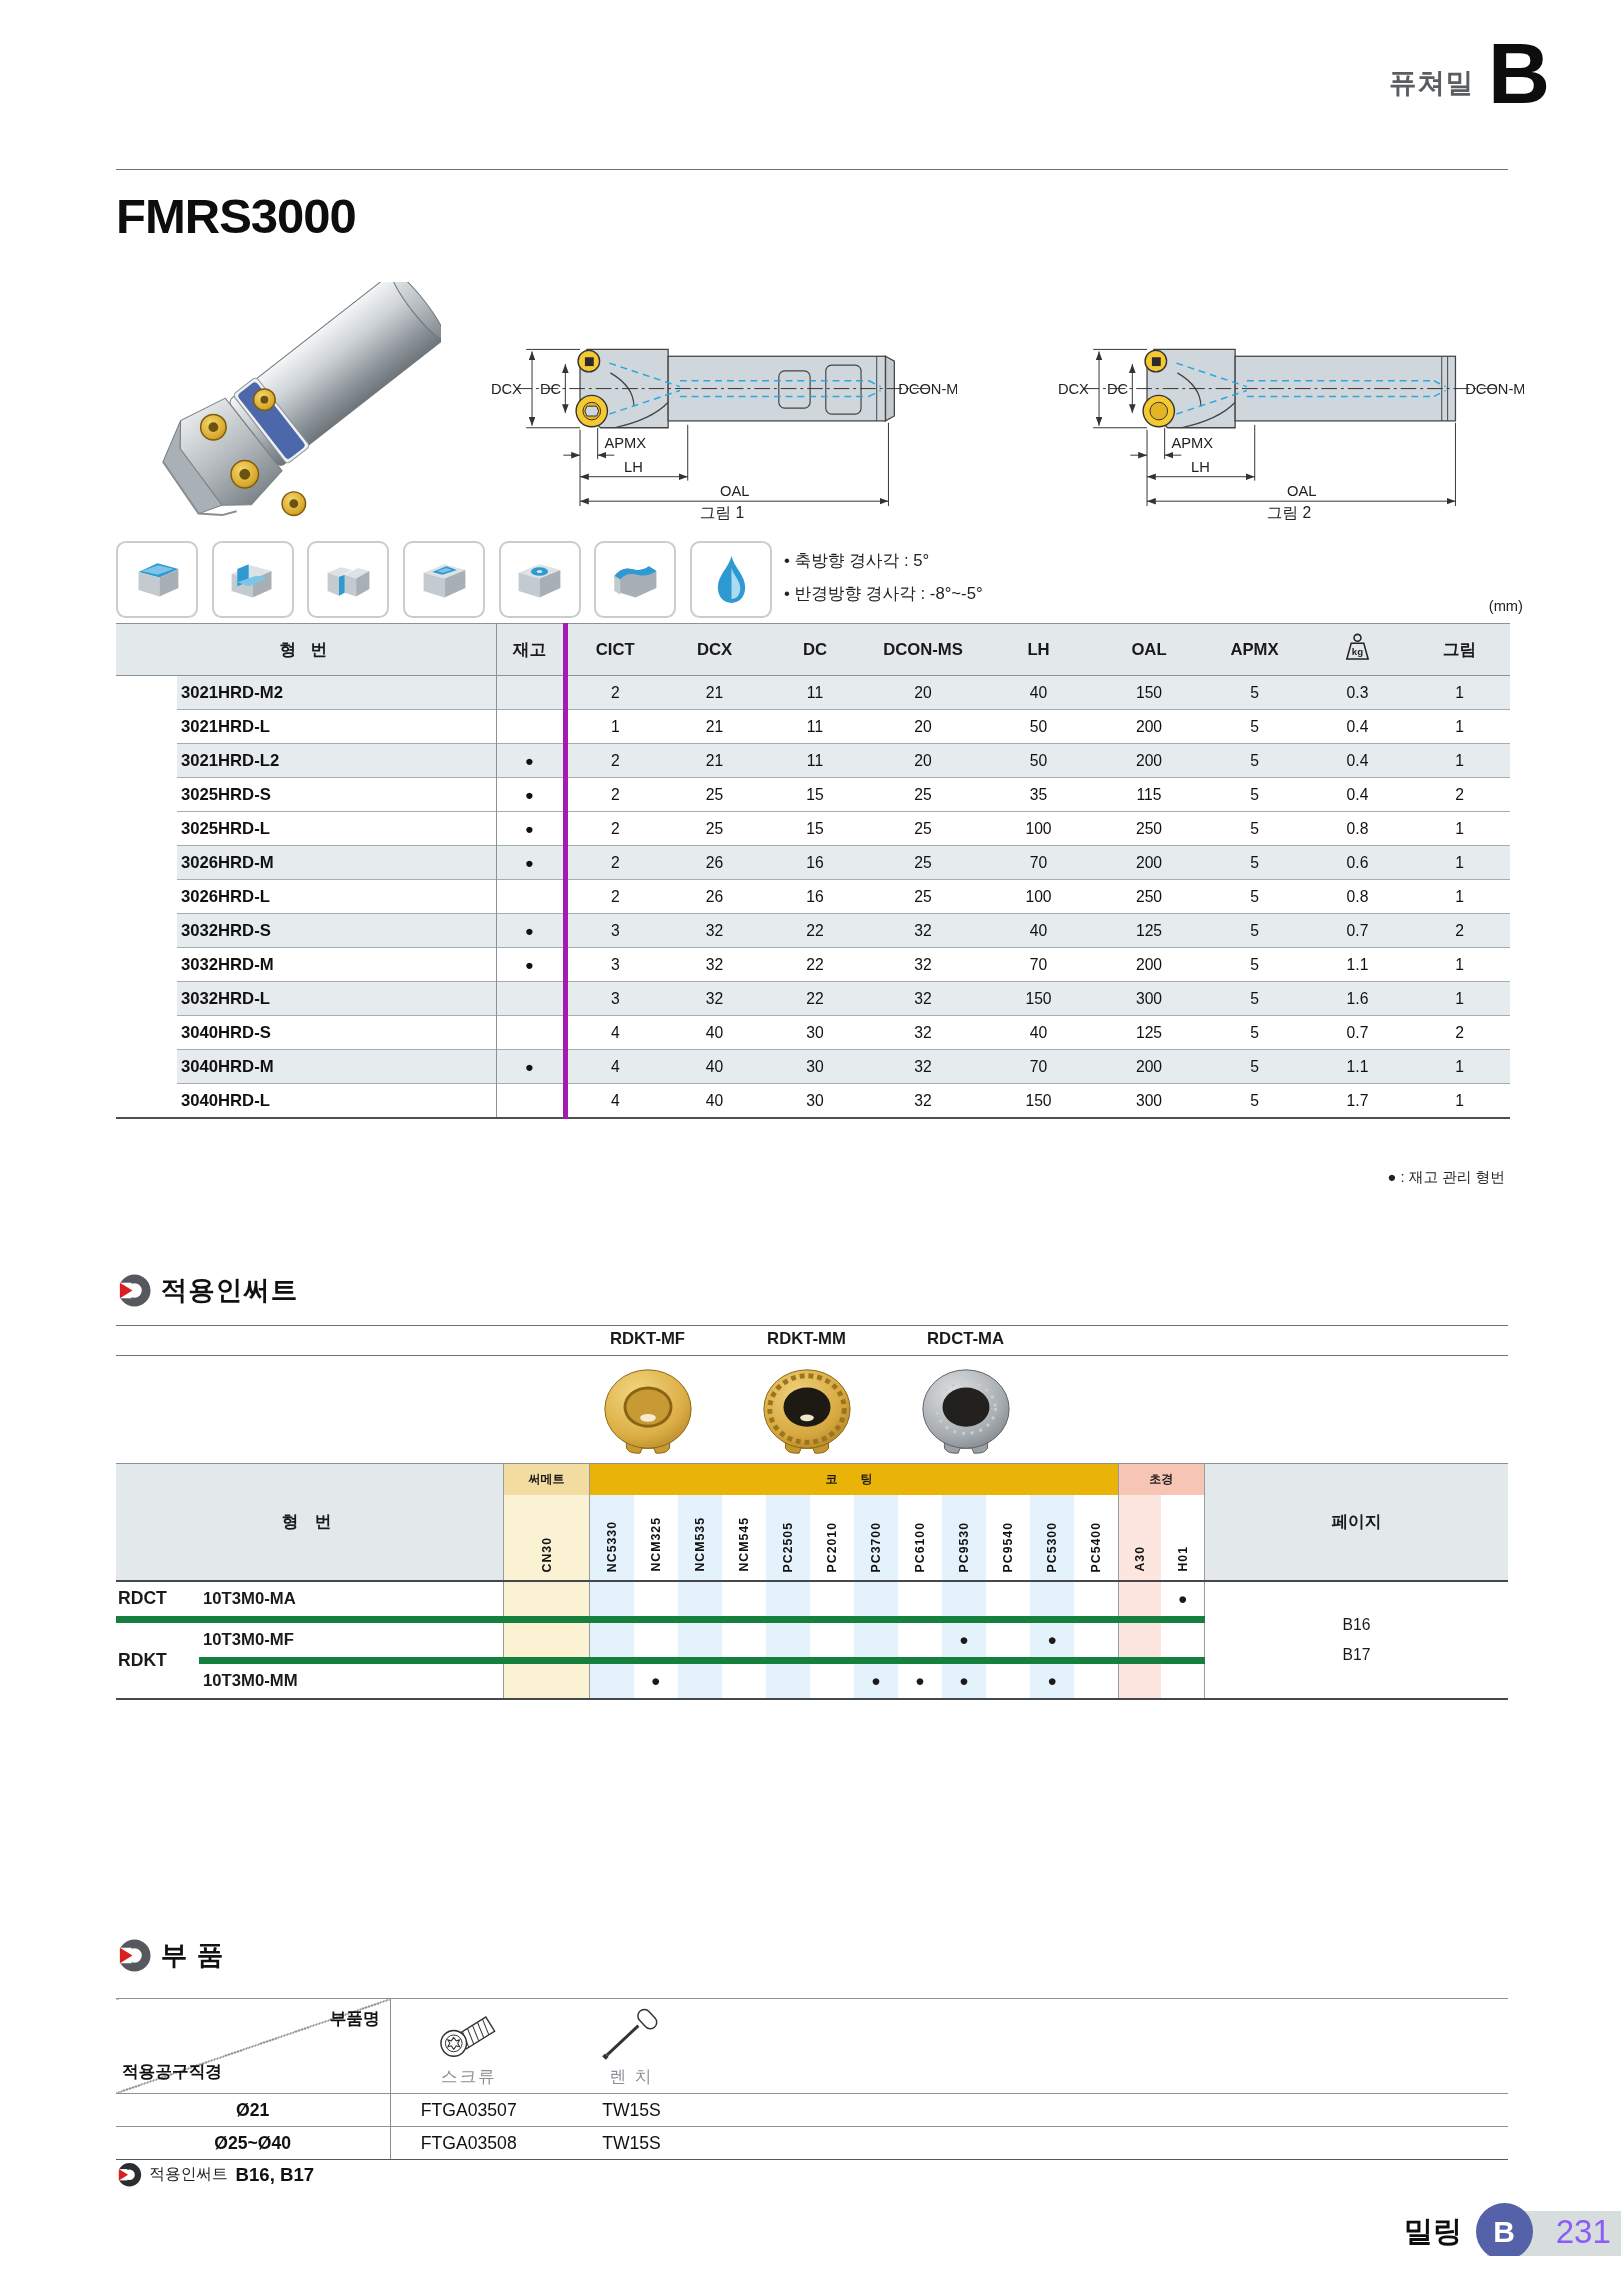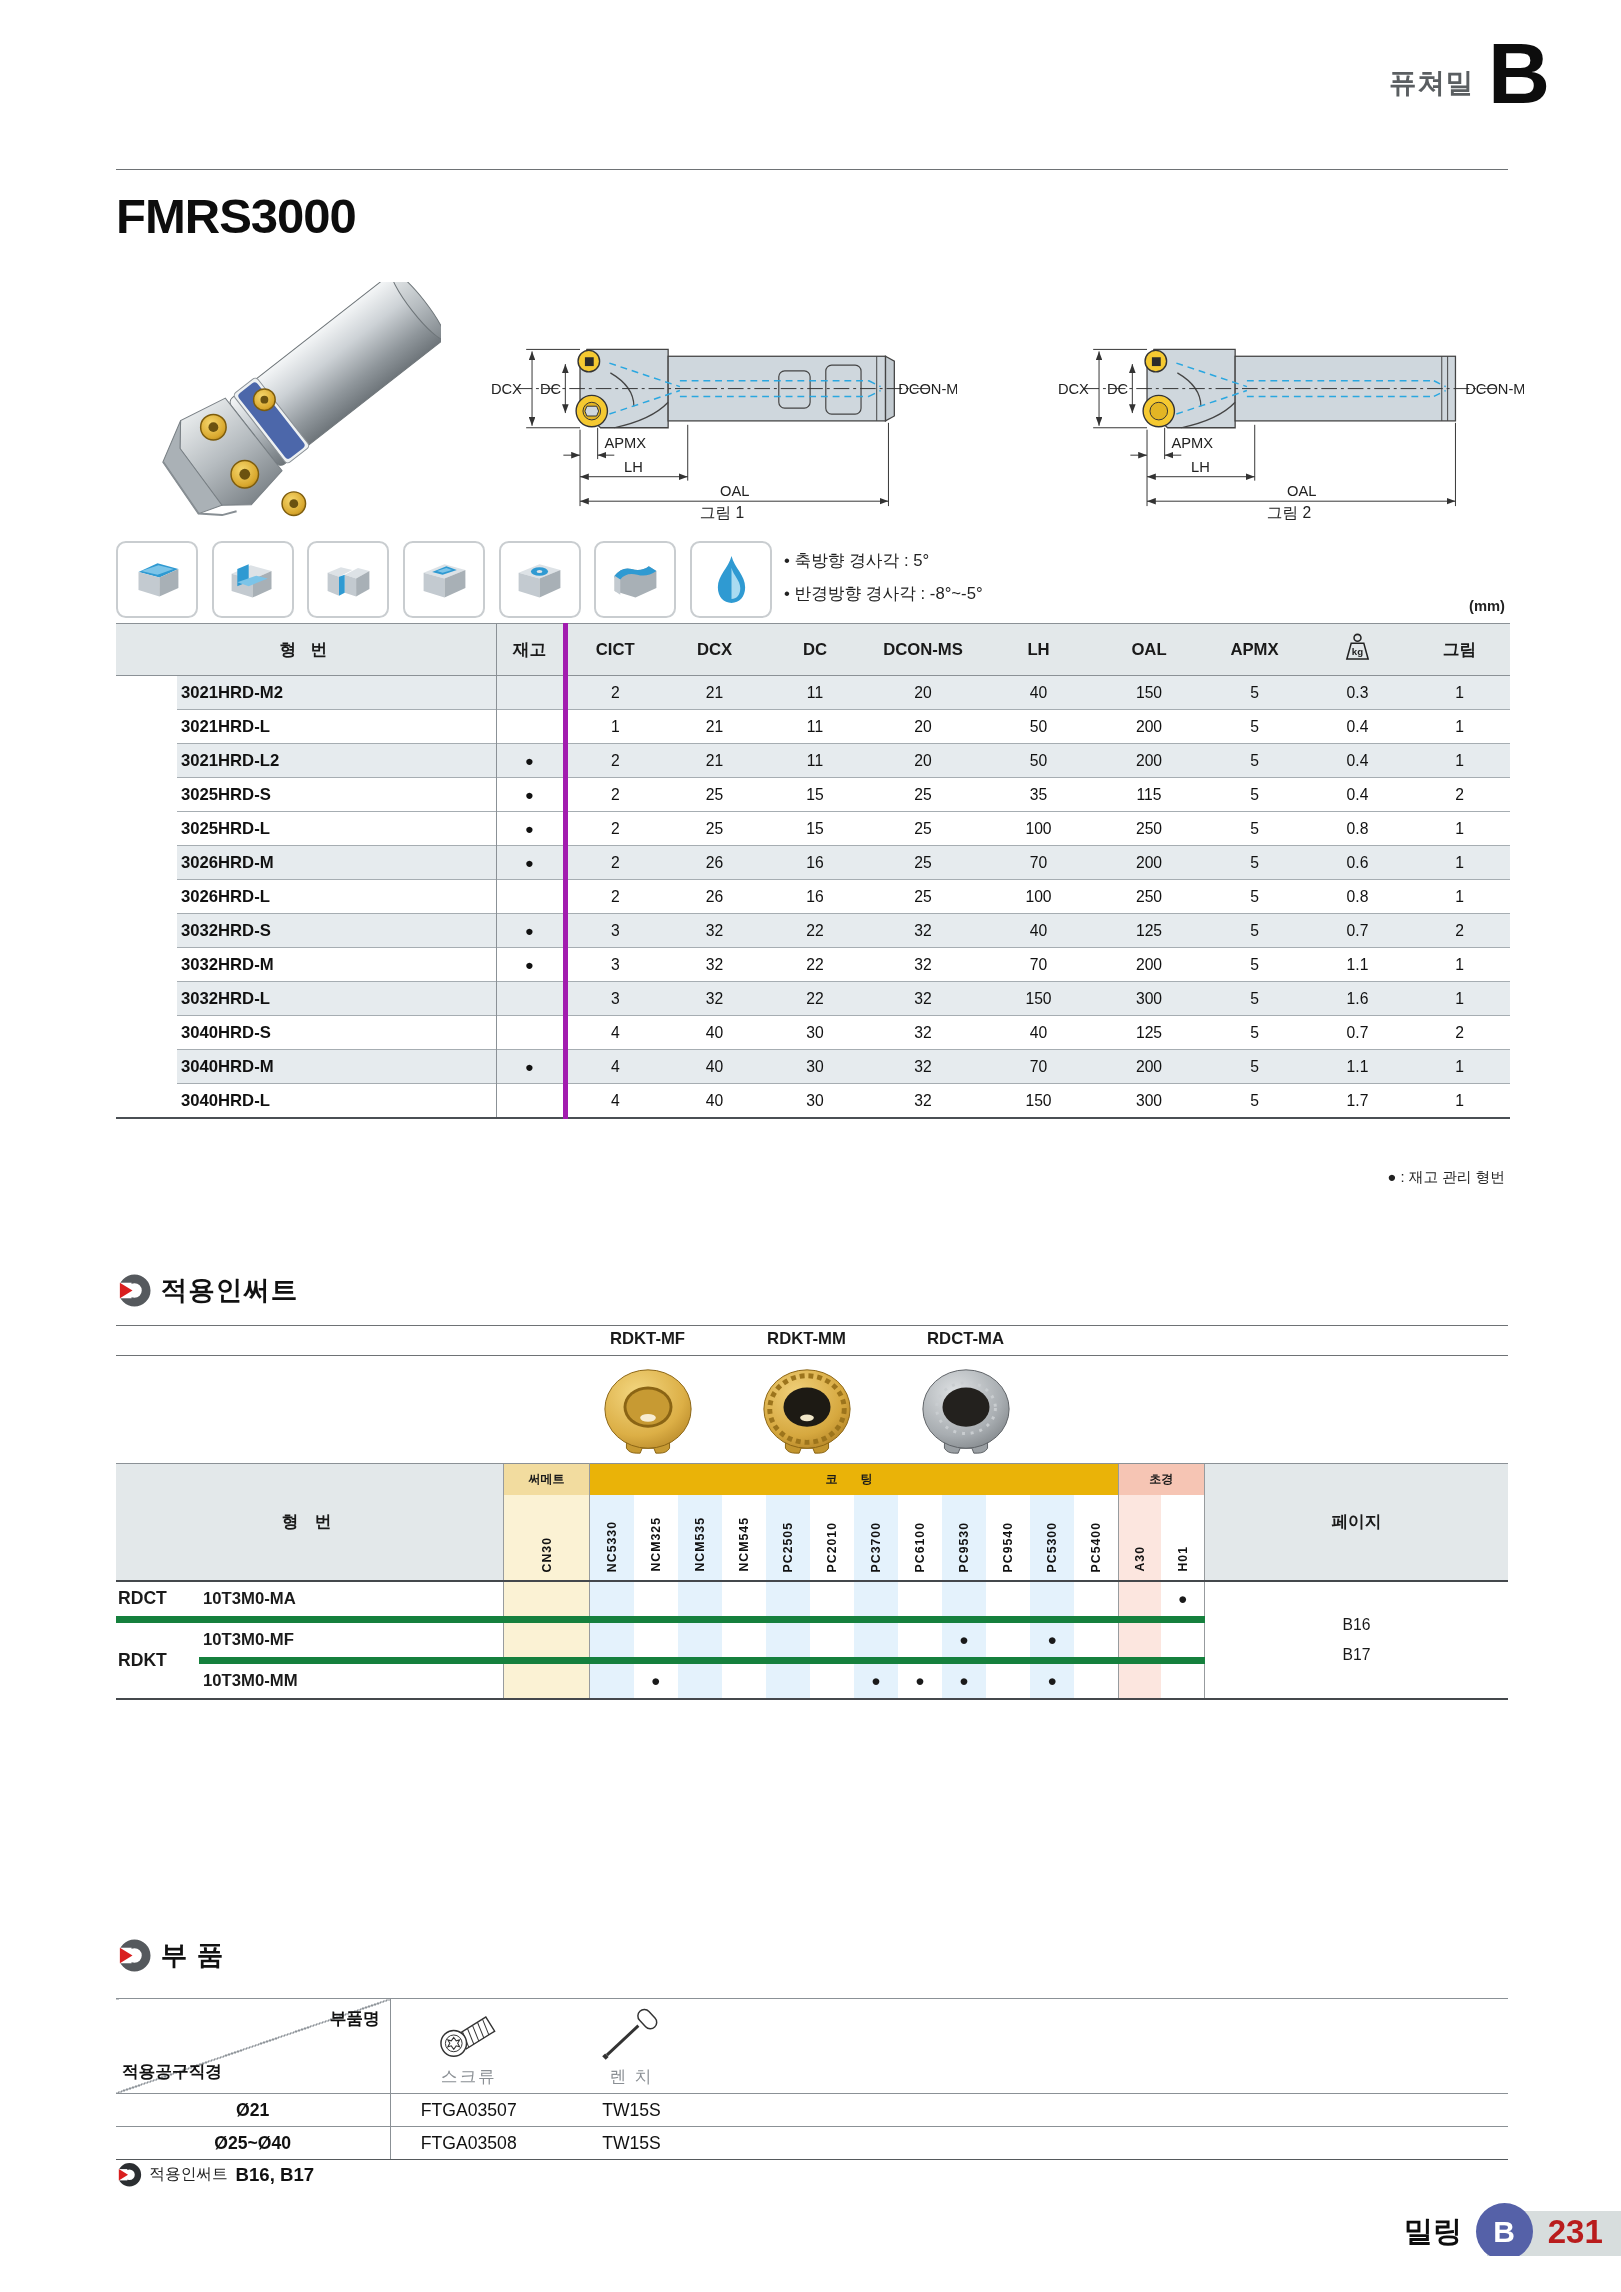--- a/index.html
+++ b/index.html
@@ -17,21 +17,21 @@
   
   .fig-caption{font-size:16px;fill:#222;}
   .dim-text{font-size:15px;fill:#222;}
   svg text{font-family:"Liberation Sans","DejaVu Sans",sans-serif;}
 
   
   .tile-row{position:absolute;left:116px;top:541px;display:flex;gap:13.7px;}
   .tile{width:78px;height:73px;border:2px solid #c9cdd0;border-radius:9.8px;background:#fff;
         display:flex;align-items:center;justify-content:center;}
   .notes{position:absolute;left:784px;top:545px;font-size:16.7px;color:#222;line-height:1.95;}
-  .unit-label{position:absolute;right:116px;top:598px;font-size:14.7px;color:#222;font-weight:bold;}
+  .unit-label{position:absolute;right:98px;top:598px;font-size:14.7px;color:#222;}
 
   
   .spec-wrap{position:absolute;left:116px;top:623px;width:1392px;}
   table{border-collapse:collapse;table-layout:fixed;}
   .spec-table{width:1392px;}
   .spec-table th{height:49px;background:#e3e8ea;font-size:16.7px;font-weight:bold;
                  border-top:1px solid #8b9196;border-bottom:1px solid #8b9196;text-align:center;}
   .spec-table td{height:31px;font-size:15.7px;text-align:center;border-top:1px solid #a6adb2;color:#111;}
   .spec-table tbody tr:first-child td{border-top:none;}
   .spec-table td.c-series{border-top:none;text-align:left;font-weight:bold;font-size:17.6px;padding-left:2px;}
@@ -97,21 +97,21 @@
   .parts-foot{position:absolute;left:116px;top:2162px;display:flex;align-items:center;gap:7.8px;}
   .parts-foot .t1{font-size:15.7px;color:#222;}
   .parts-foot .t2{font-size:18.6px;font-weight:bold;color:#111;}
 
   
   .footer-band{position:absolute;left:1487px;top:2211px;width:134px;height:45px;background:#d7dddd;}
   .footer{position:absolute;left:1404px;top:2203px;display:flex;align-items:center;z-index:2;}
   .footer .f-cat{font-size:29px;font-weight:bold;color:#0d0d0d;margin-right:13.7px;}
   .footer .f-circle{width:57px;height:57px;border-radius:50%;background:#5561a8;display:flex;
                     align-items:center;justify-content:center;color:#fff;font-size:30px;font-weight:bold;}
-  .footer .f-num{font-size:33px;font-weight:bold;color:#b91c1c;margin-left:15px;}
+  .footer .f-num{font-size:33px;font-weight:normal;color:#8b5cf6;margin-left:23px;}
 </style>
 </head>
 <body>
 
 <div id="page">
 
   <div class="brand">
     <span class="cat">퓨쳐밀</span>
     <span class="letter">B</span>
   </div>

